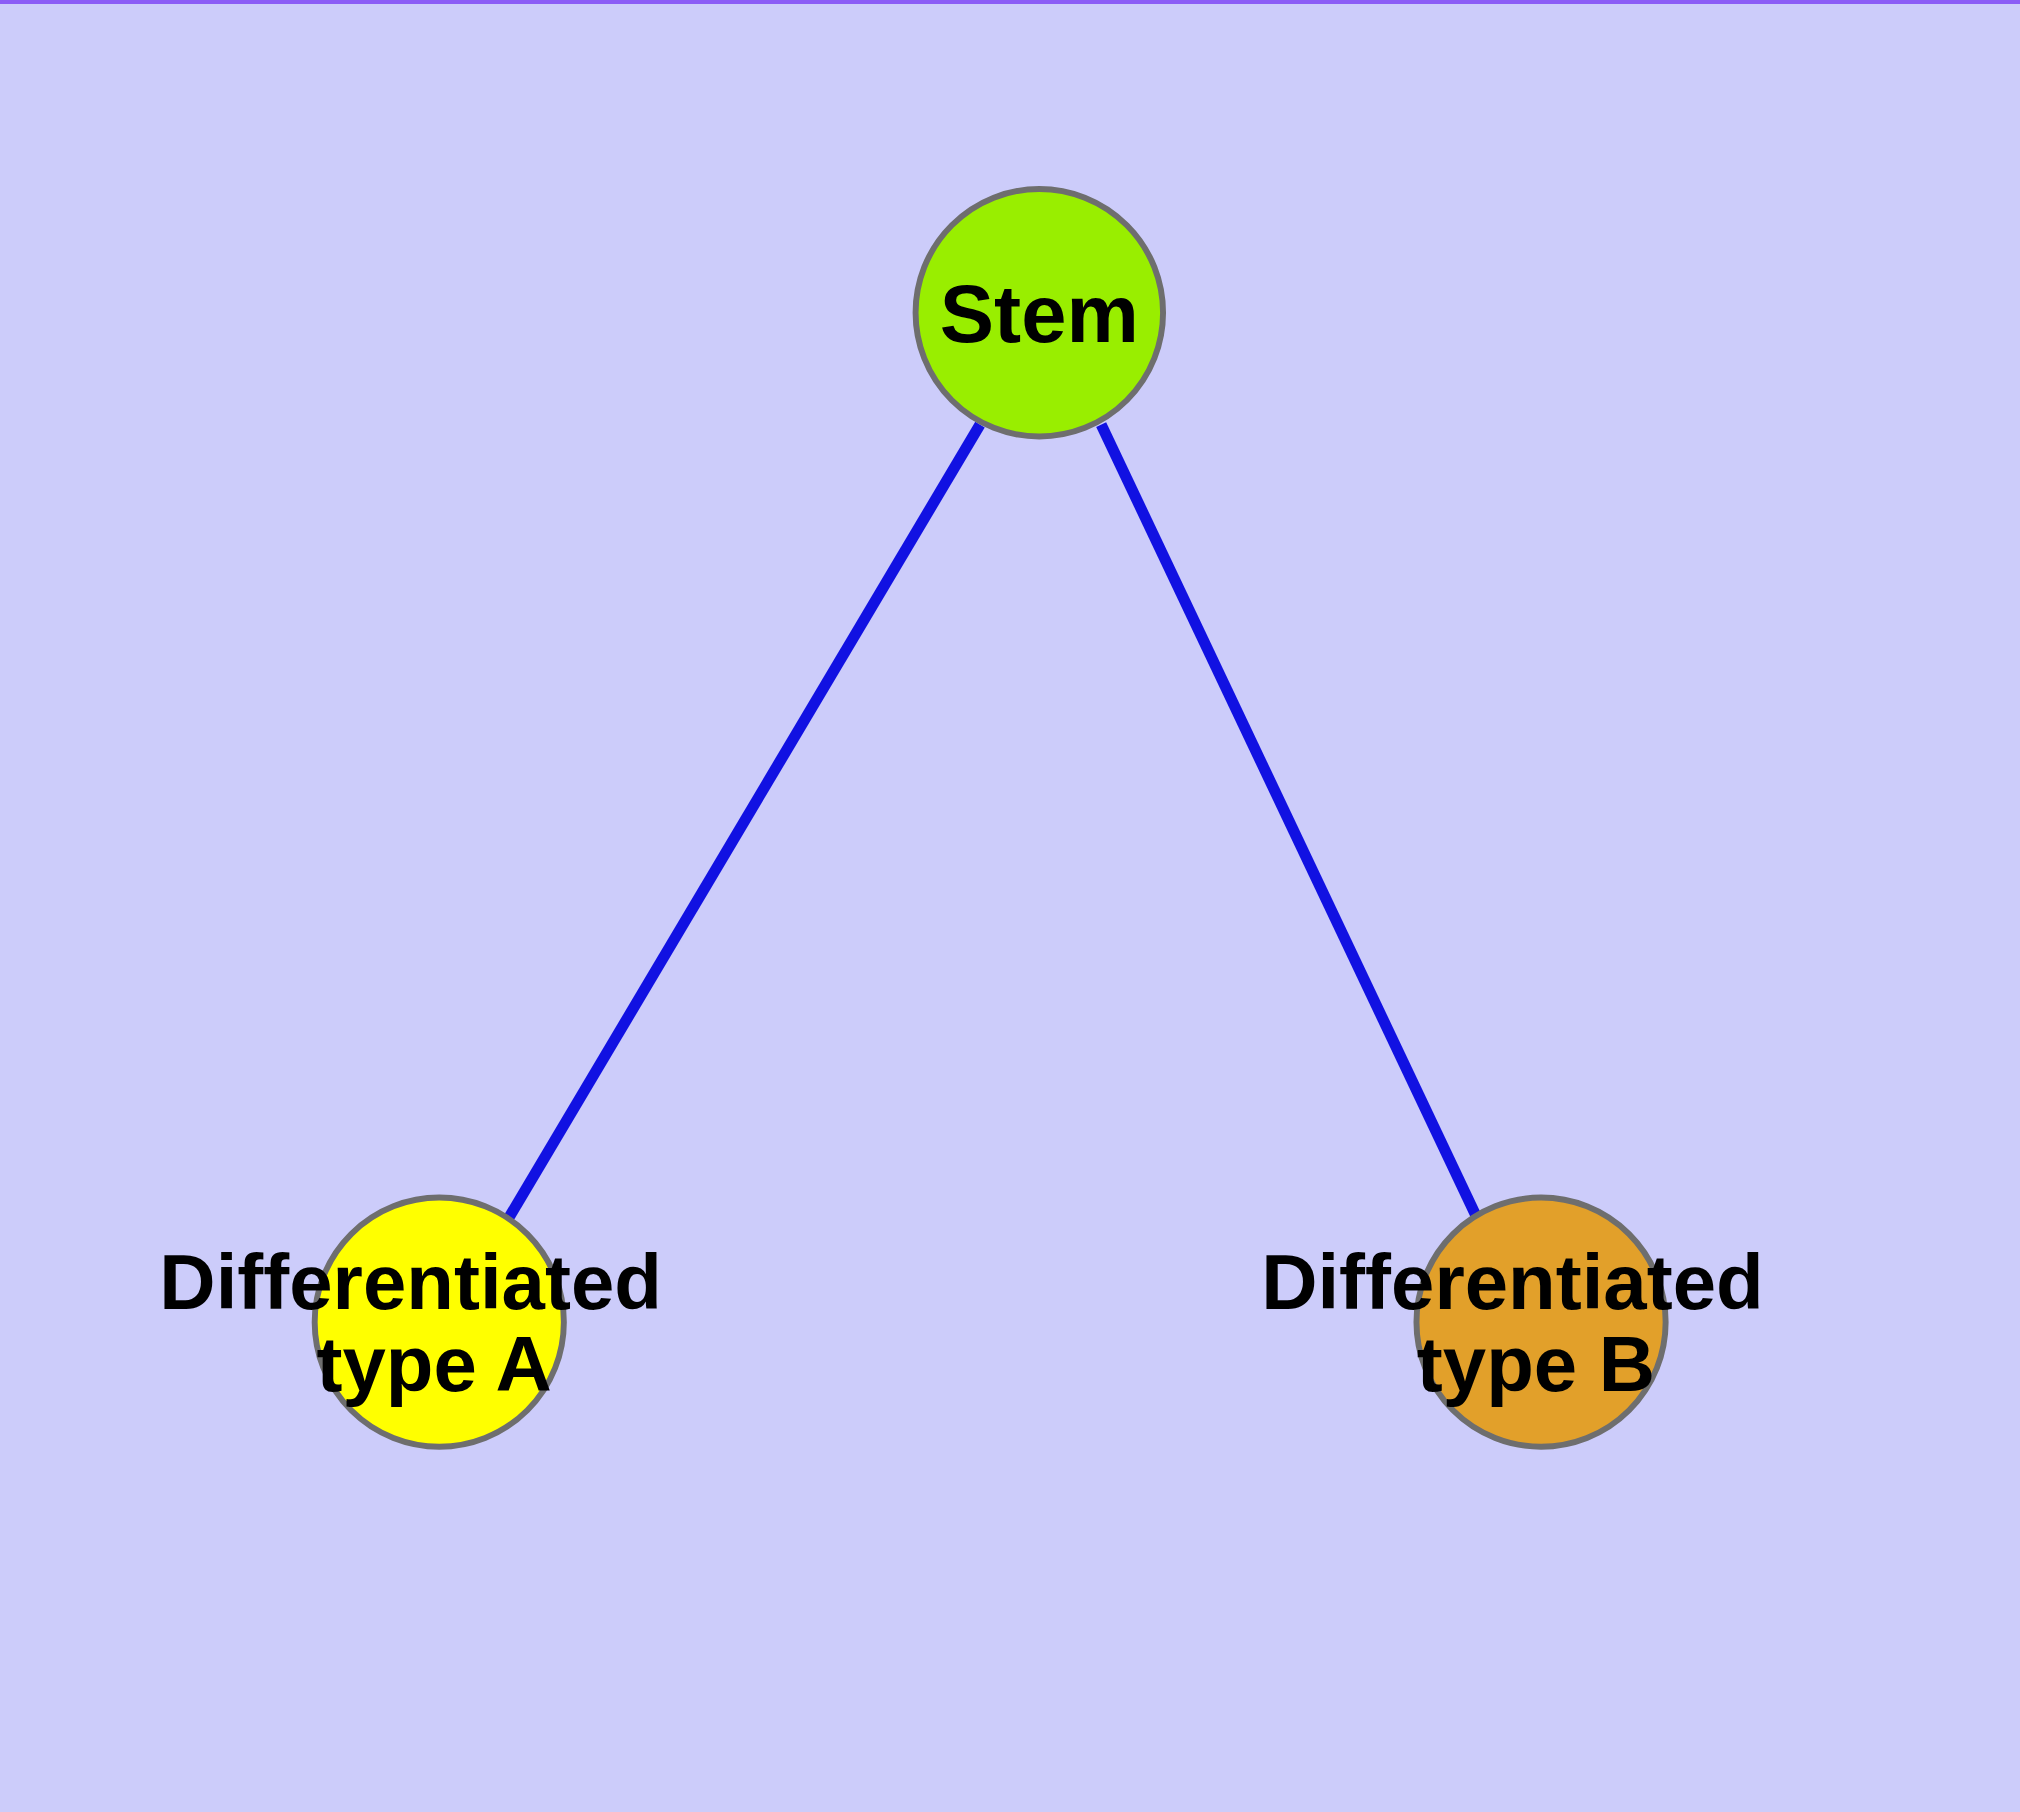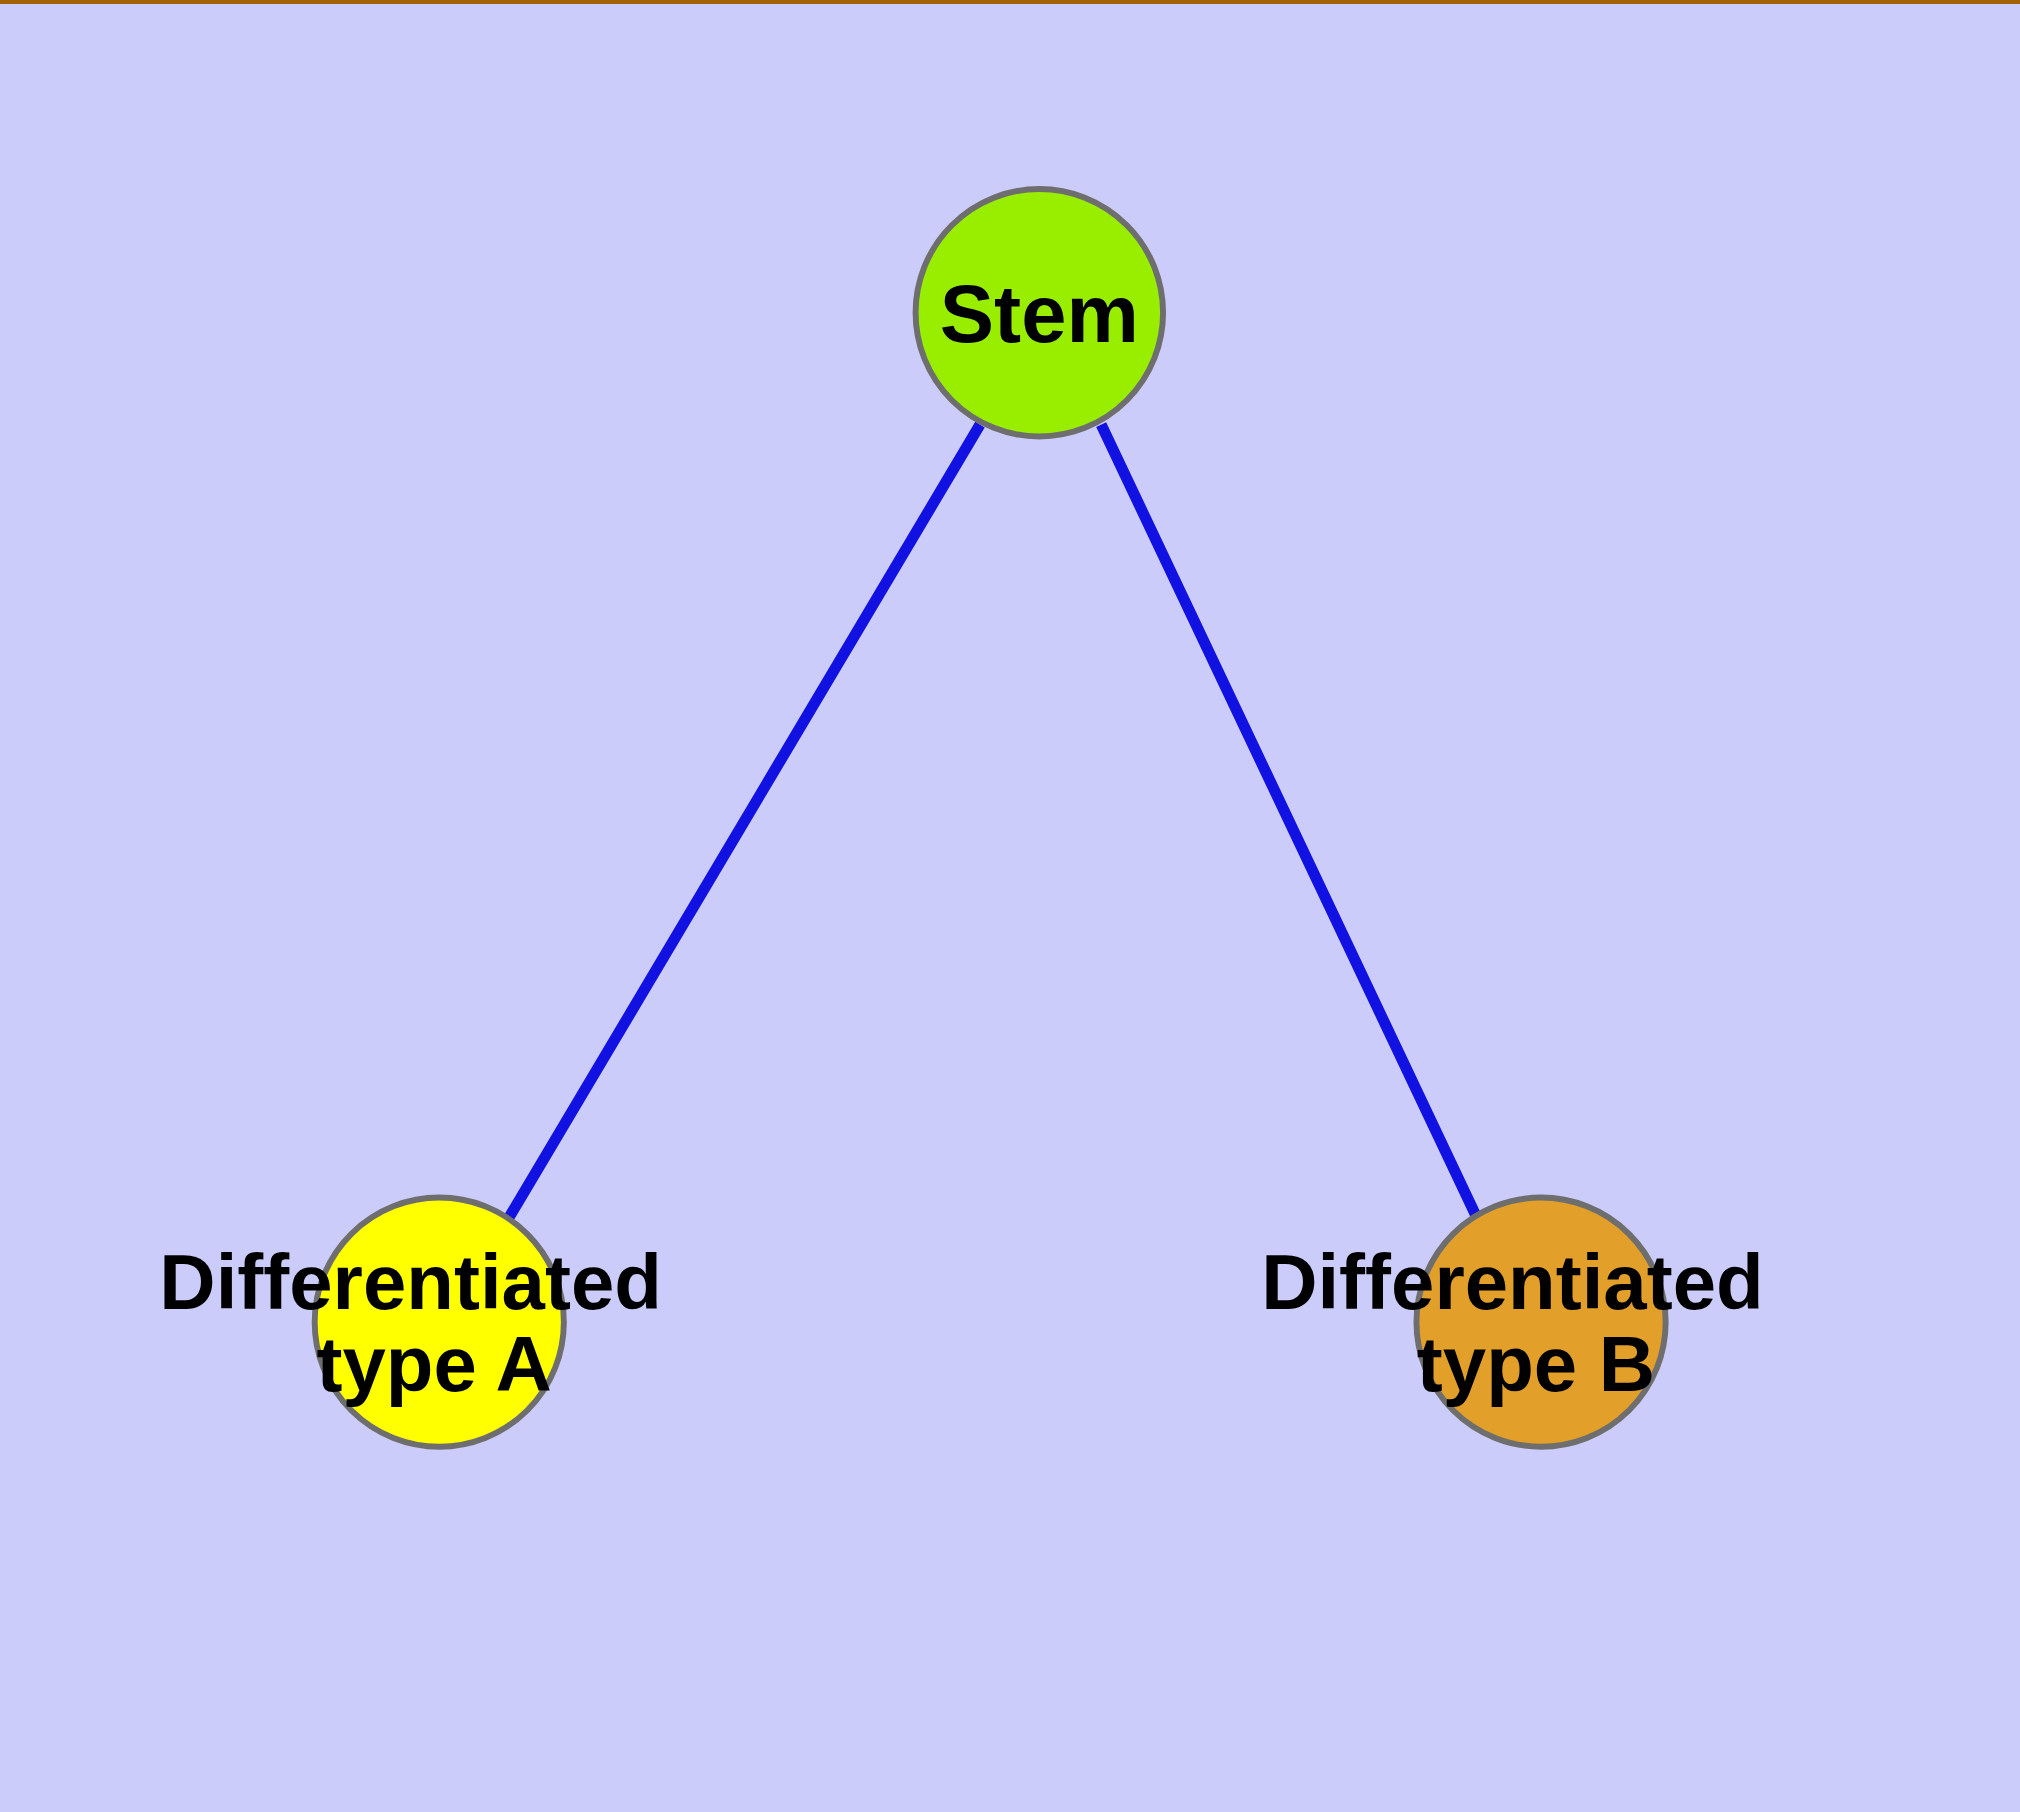--- a/index.html
+++ b/index.html
@@ -5,21 +5,21 @@
 <style>
   html, body {
     margin: 0;
     padding: 0;
     background: #ffffff;
   }
   #canvas {
     position: relative;
     width: 2021px;
     height: 1812px;
-    background: #a16207;
+    background: #8b5cf6;
     overflow: hidden;
     font-family: "Liberation Sans", "DejaVu Sans", sans-serif;
   }
   #plot-background {
     position: absolute;
     left: 0;
     top: 4.2px;
     width: 2021px;
     height: 1808px;
     background: #ccccfa;

